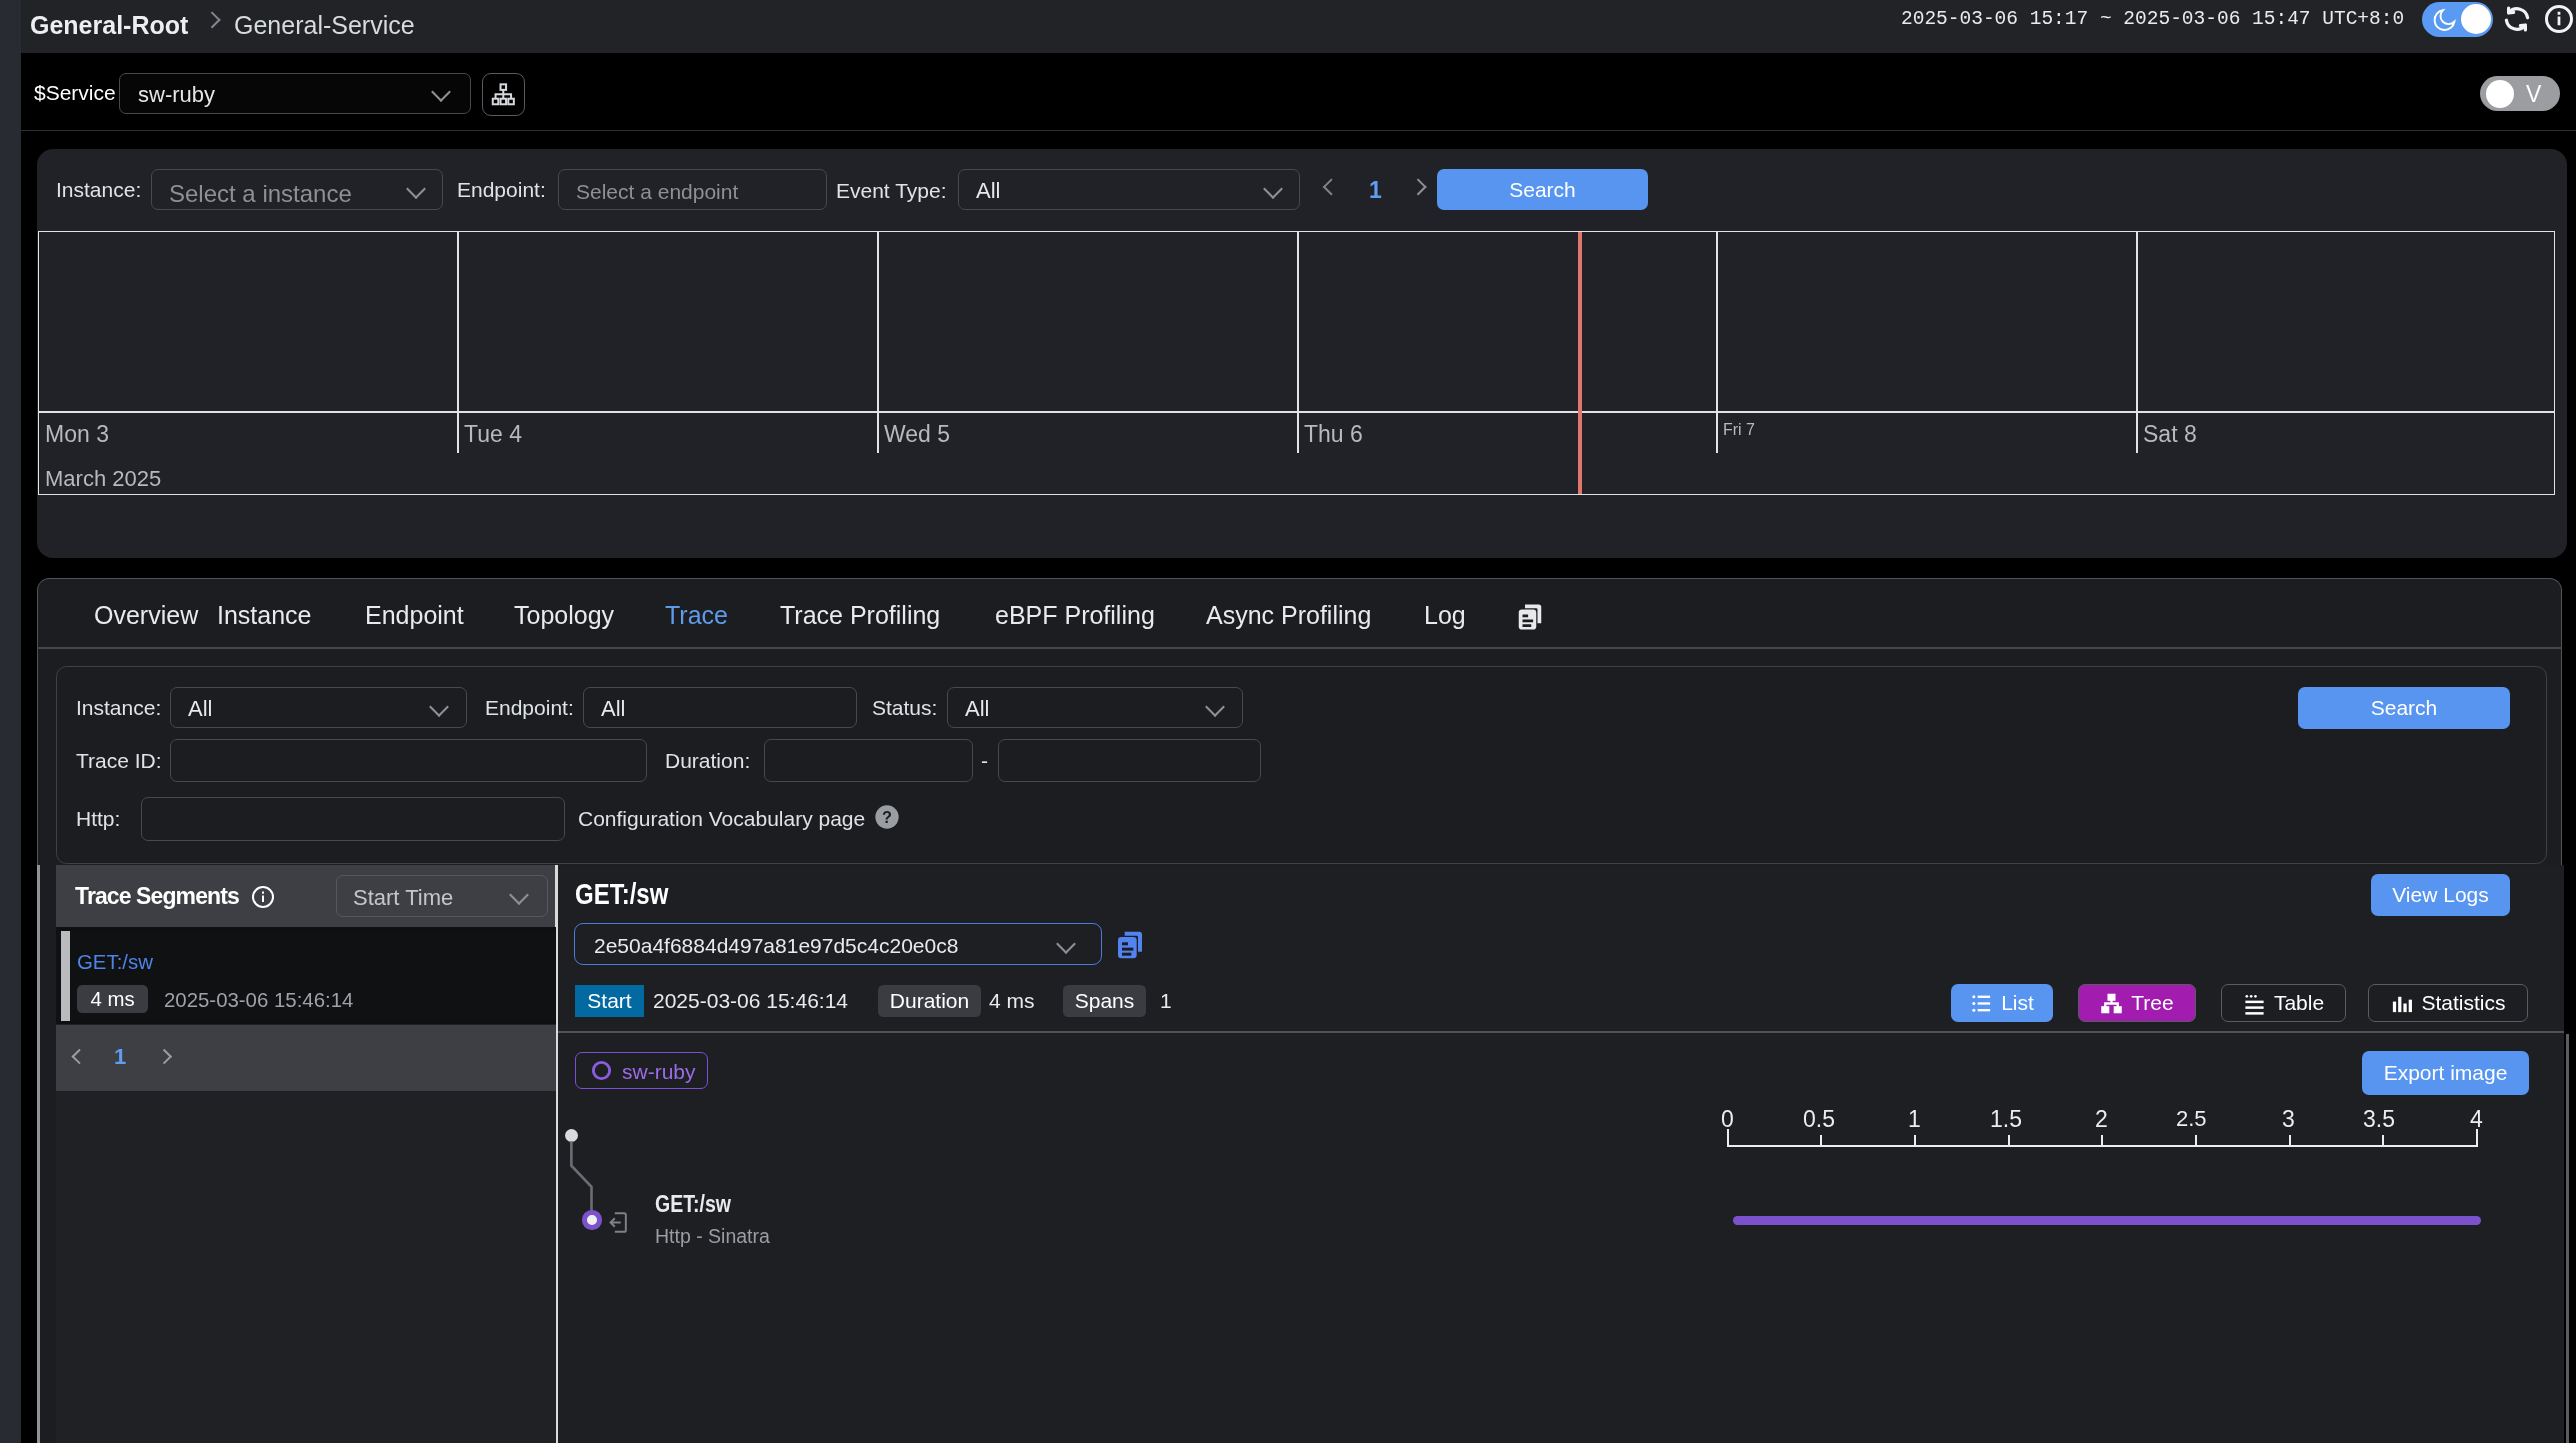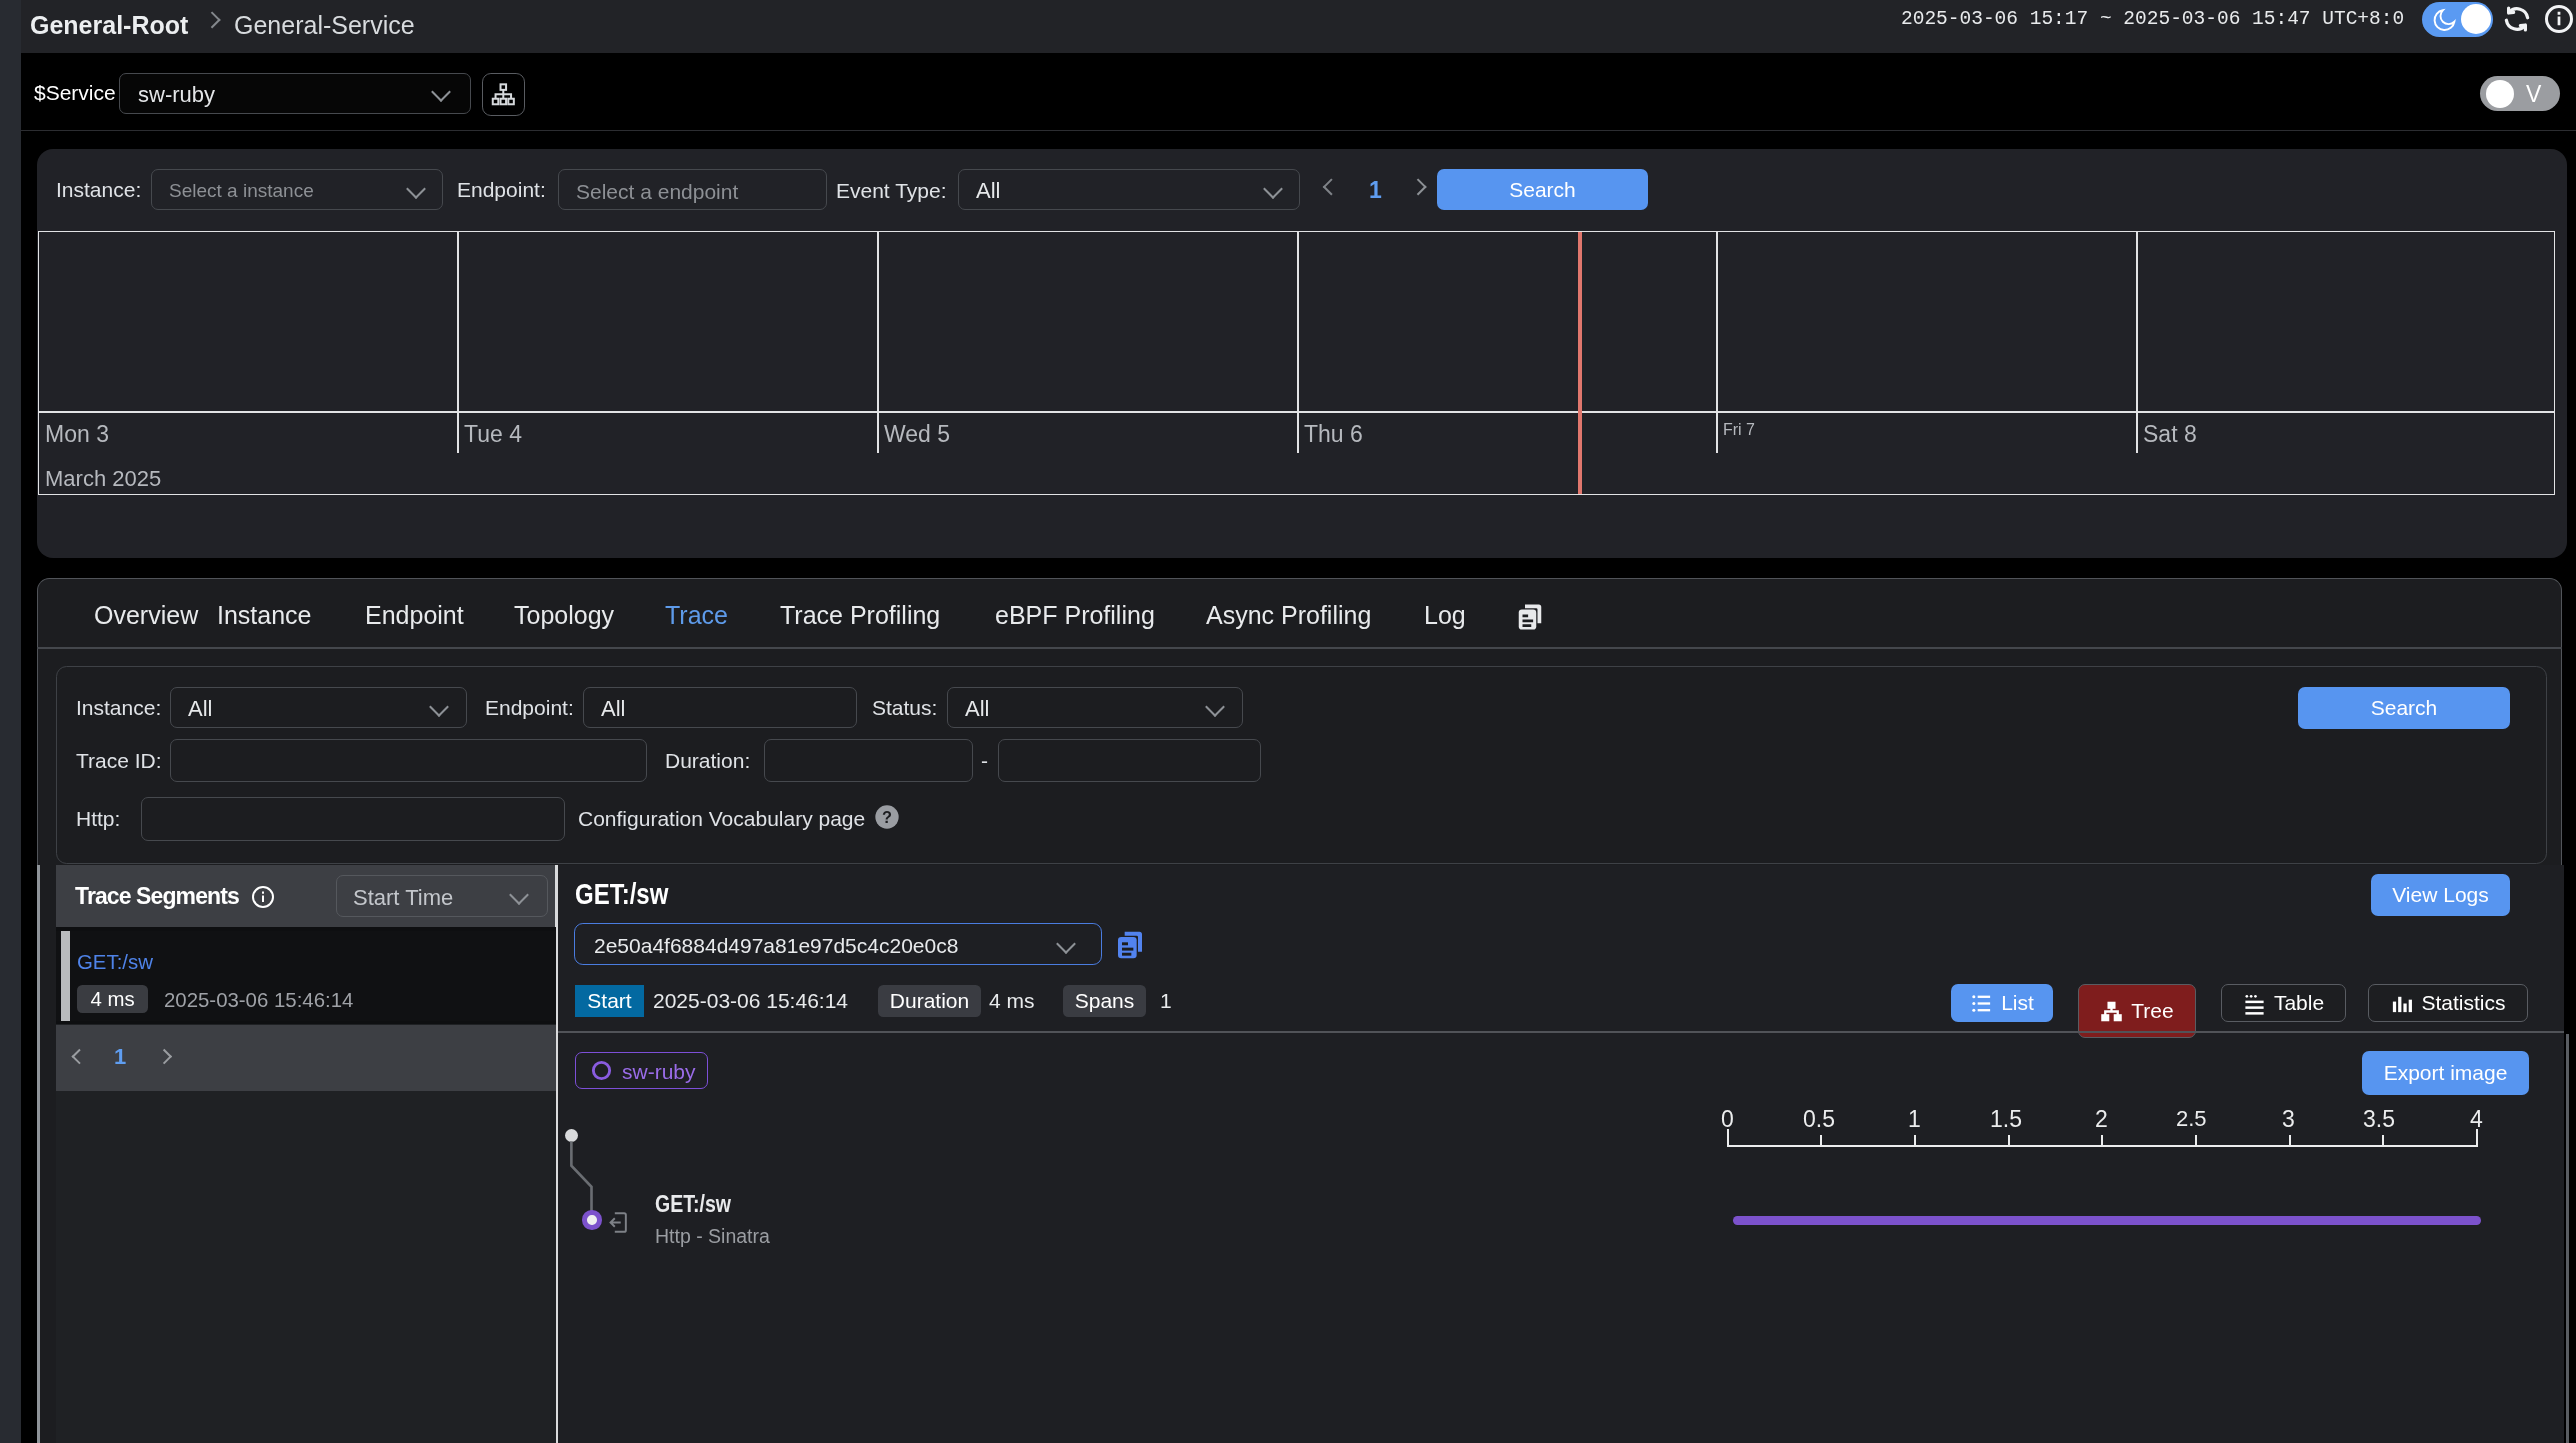--- a/index.html
+++ b/index.html
@@ -63,21 +63,21 @@
     <path d="M12 8v4M5 16v-4h14v4M12 12v4"></path>
   </svg>
 
   <div class="abs" style="left:2480px;top:76px;width:80px;height:35px;border-radius:17.7px;background:#9b9da1;"></div>
   <div class="abs" style="left:2486px;top:80px;width:28px;height:28px;border-radius:50%;background:#fff;"></div>
   <div class="abs" style="left:2526px;top:81px;font-size:23px;color:#fff;">V</div>
 
   <div class="abs" style="left:37px;top:149px;width:2530px;height:409px;background:#212227;border-radius:16px;"></div>
   <div class="abs lbl" style="left:56px;top:178px;">Instance:</div>
   <div class="abs selbox" style="left:151px;top:169px;width:292px;height:41px;"></div>
-  <div class="abs" style="left:169px;top:180px;font-size:19px;color:#8d9095;">Select a instance</div>
+  <div class="abs" style="left:169px;top:180px;font-size:24px;color:#8d9095;">Select a instance</div>
   <div class="abs" style="left:409px;top:182px;">
       <div class="cv"></div>
     </div>
   <div class="abs lbl" style="left:457px;top:178px;">Endpoint:</div>
   <div class="abs selbox" style="left:558px;top:169px;width:269px;height:41px;"></div>
   <div class="abs" style="left:576px;top:180px;font-size:21px;color:#8d9095;">Select a endpoint</div>
   <div class="abs lbl" style="left:836px;top:179px;">Event Type:</div>
   <div class="abs selbox" style="left:958px;top:169px;width:342px;height:41px;"></div>
   <div class="abs" style="left:976px;top:178px;font-size:22px;color:#e6e8ea;">All</div>
   <div class="abs" style="left:1266px;top:182px;">
@@ -219,21 +219,21 @@
 
   <div class="abs btn-blue" style="left:1951px;top:984px;width:102px;height:38px;font-size:21px;">
     <svg width="23" height="23" viewBox="0 0 24 24" style="margin-right:8px;">
         <circle cx="4" cy="5" r="1.6" fill="#fff"></circle>
         <circle cx="4" cy="12" r="1.6" fill="#fff"></circle>
         <circle cx="4" cy="19" r="1.6" fill="#fff"></circle>
         <rect x="8" y="3.8" width="13" height="2.4" fill="#fff"></rect>
         <rect x="8" y="10.8" width="13" height="2.4" fill="#fff"></rect>
         <rect x="8" y="17.8" width="13" height="2.4" fill="#fff"></rect>
       </svg>List</div>
-  <div class="abs" style="left:2078px;top:984px;width:118px;height:54px;border:1.8px solid #595c62;border-radius:7px;background:#7f1d1d;color:#fff;font-size:21px;display:flex;align-items:center;justify-content:center;">
+  <div class="abs" style="left:2078px;top:984px;width:118px;height:38px;border:1.8px solid #595c62;border-radius:7px;background:#a21caf;color:#fff;font-size:21px;display:flex;align-items:center;justify-content:center;">
     <svg width="23" height="23" viewBox="0 0 24 24" fill="none" stroke="#fff" stroke-width="2.4" style="margin-right:8px;">
         <rect x="9" y="3" width="6" height="5" fill="#fff"></rect>
         <rect x="2.5" y="16" width="6" height="5" fill="#fff"></rect>
         <rect x="15.5" y="16" width="6" height="5" fill="#fff"></rect>
         <path d="M12 8v4M5.5 16v-4h13v4"></path>
       </svg>Tree</div>
   <div class="abs" style="left:2221px;top:984px;width:125px;height:38px;border:1.8px solid #595c62;border-radius:7px;background:#1d1e21;color:#fff;font-size:21px;display:flex;align-items:center;justify-content:center;">
     <svg width="23" height="23" viewBox="0 0 24 24" style="margin-right:8px;">
         <circle cx="4" cy="4.5" r="1.4" fill="#fff"></circle>
         <circle cx="8.5" cy="4.5" r="1.4" fill="#fff"></circle>

